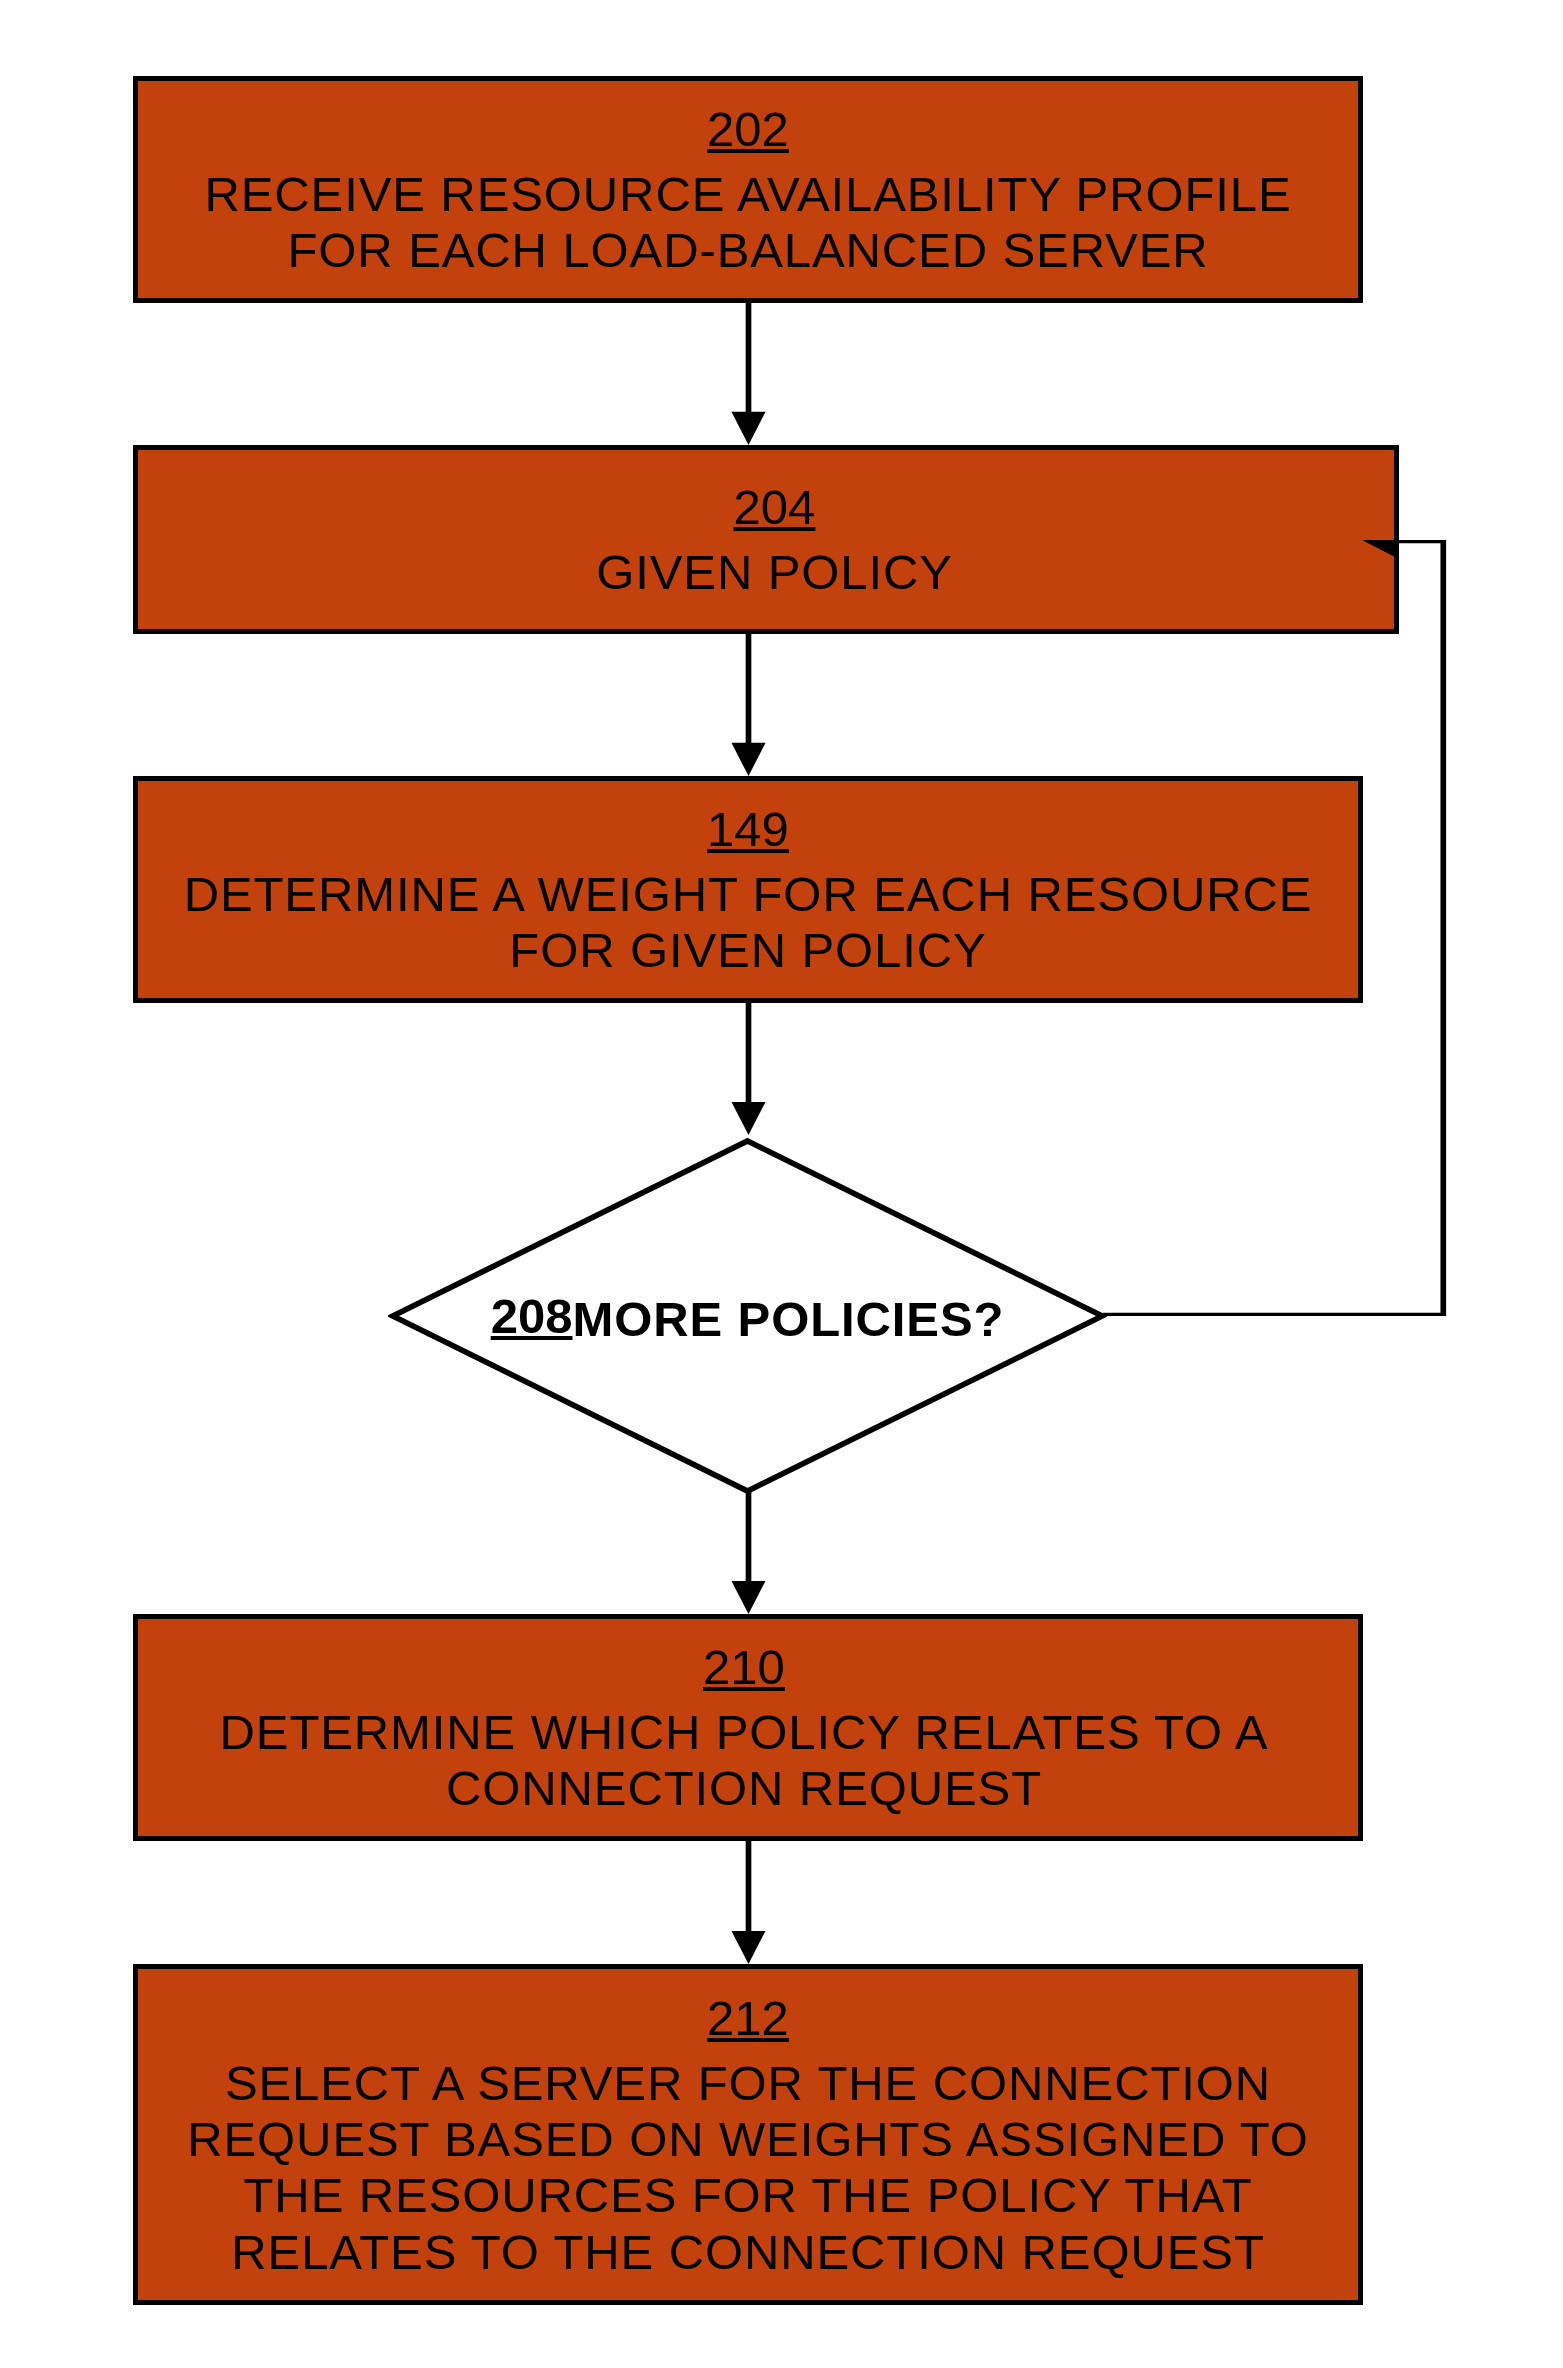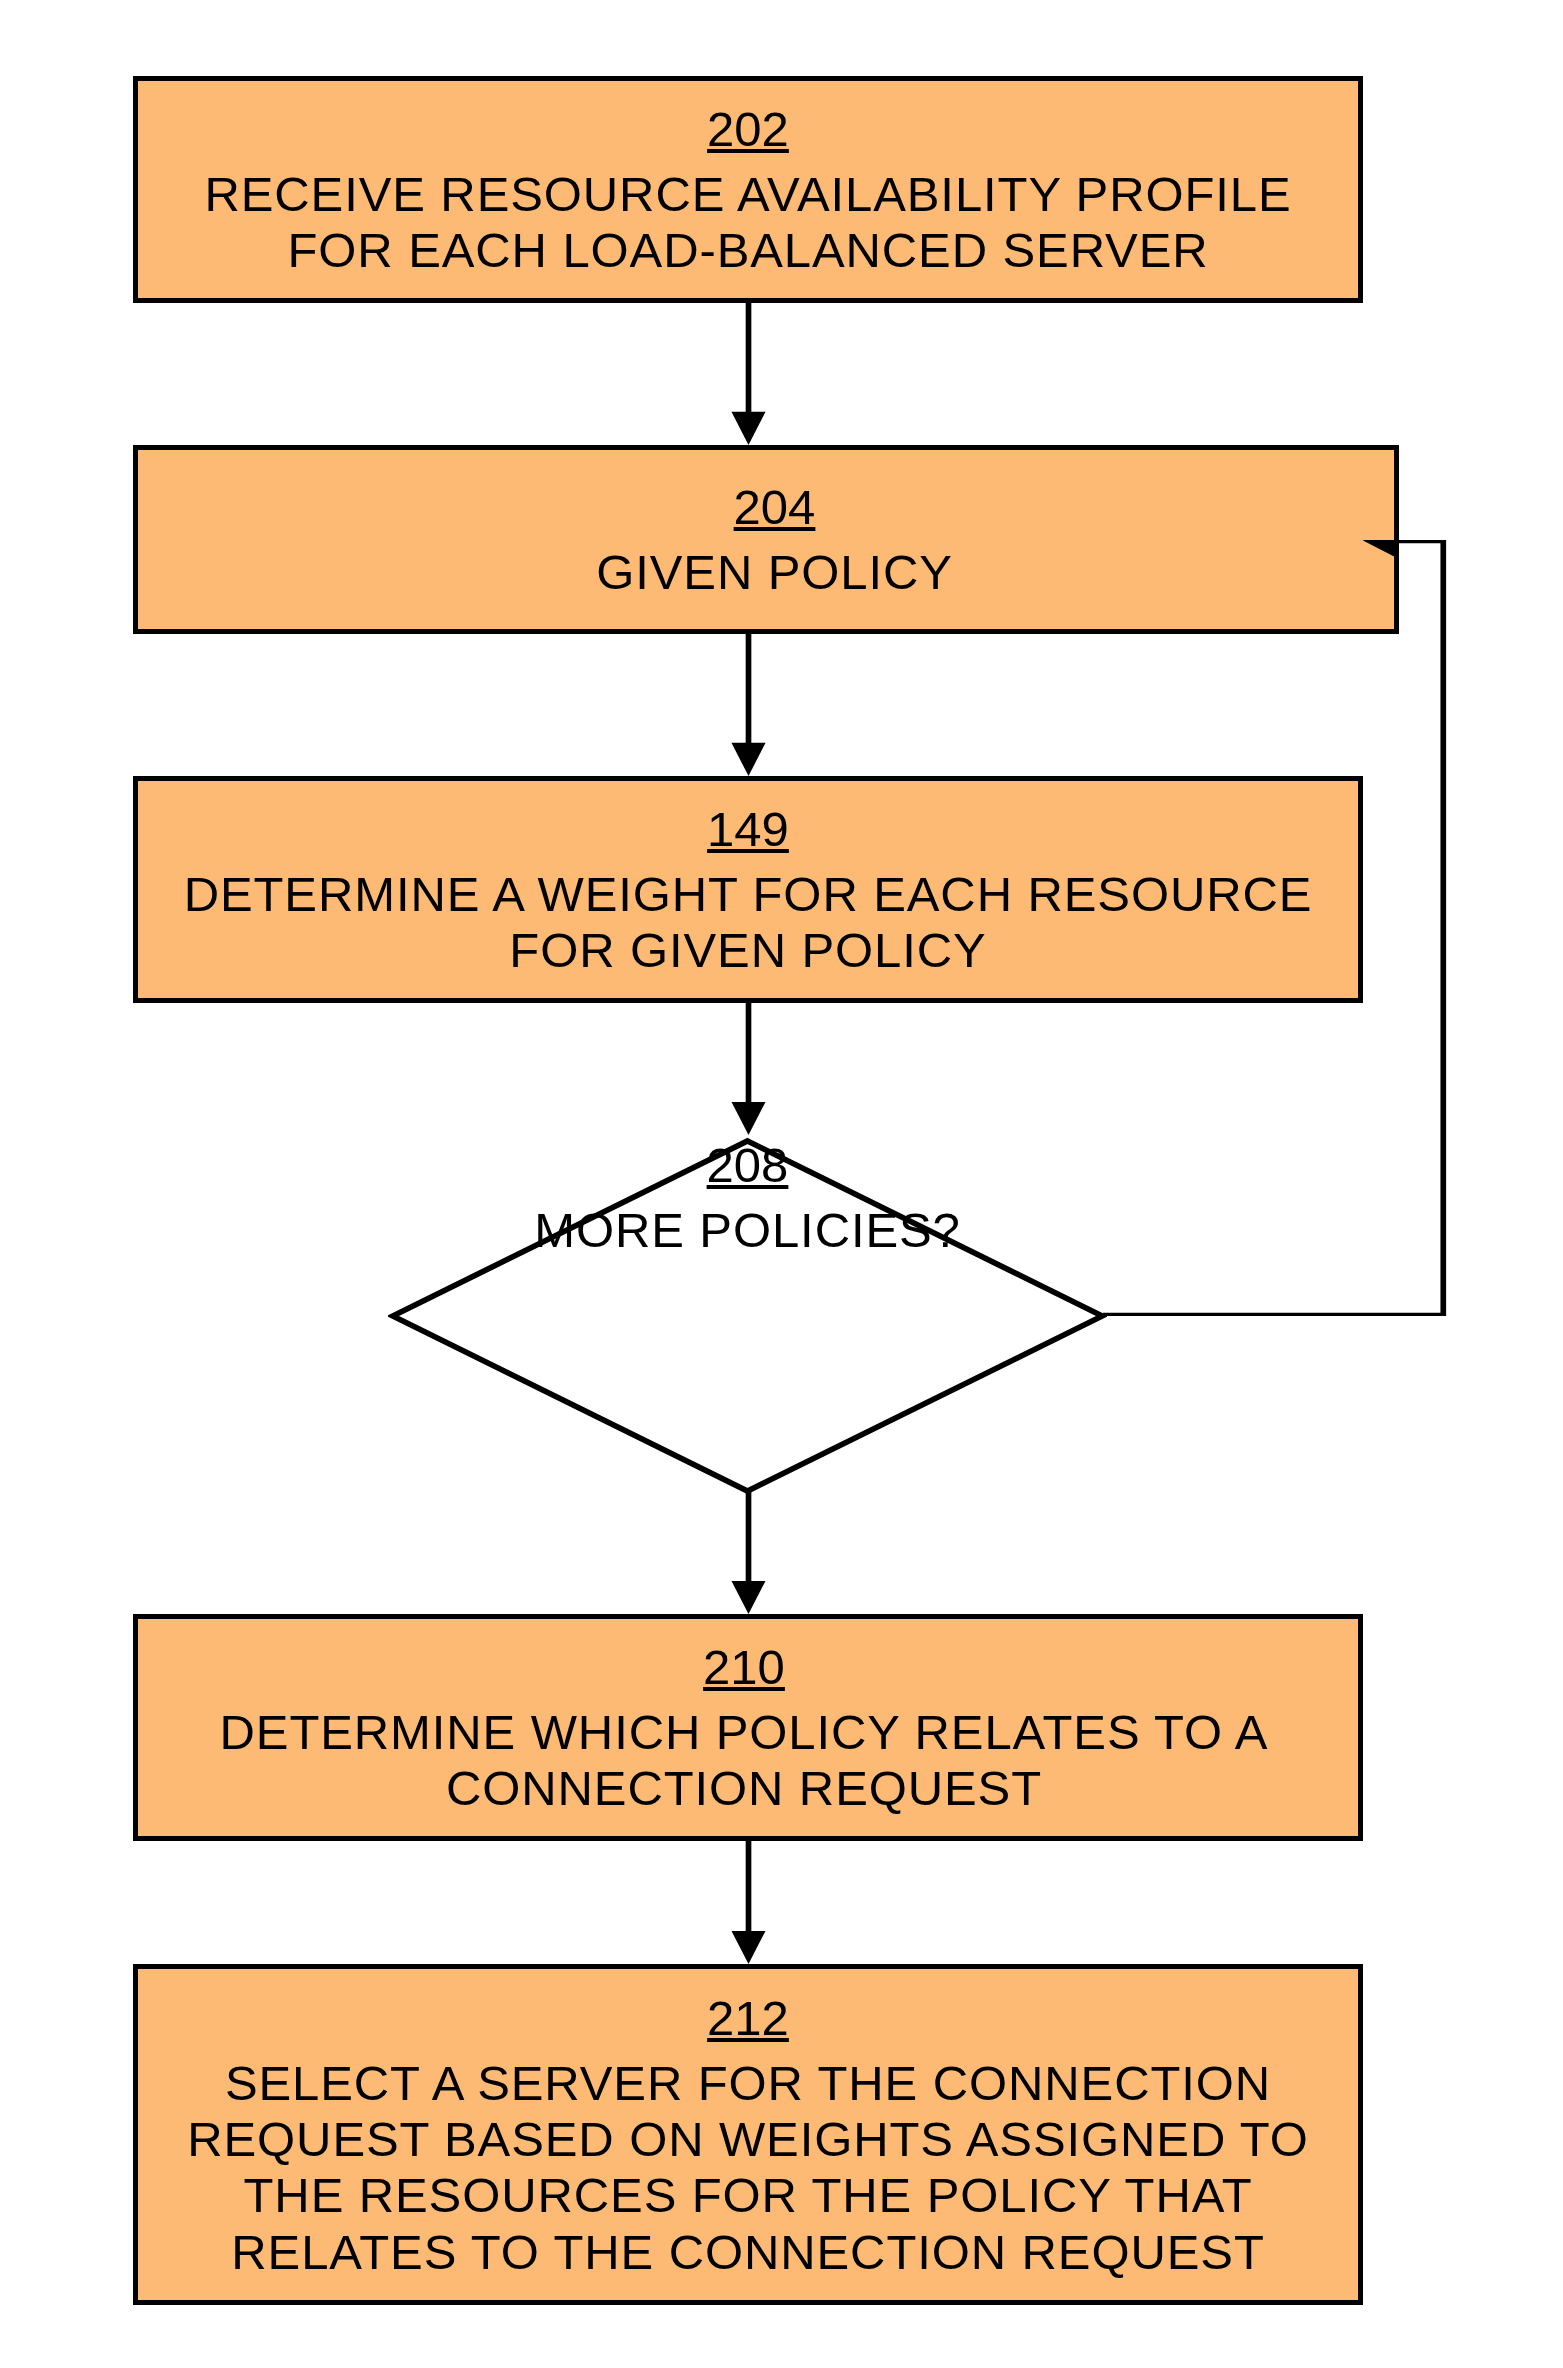--- a/index.html
+++ b/index.html
@@ -11,21 +11,21 @@
       position: relative;
     }
     .flowchart {
       position: absolute;
       left: 95px;
       top: 76px;
       width: 1374px;
     }
     .box {
       border: 5.7px solid #000;
-      background: #fdba74;
+      background: #c2410c;
       text-align: center;
       display: flex;
       flex-direction: column;
       justify-content: center;
       align-items: center;
       position: absolute;
       padding: 19px 28px;
     }
     .box-num {
       font-size: 49px;
@@ -47,23 +47,24 @@
     }
     .diamond svg {
       position: absolute;
       left: 0; top: 0;
       width: 100%; height: 100%;
     }
     .diamond-content {
       position: absolute;
       left: 0; top: 0; right: 0; bottom: 0;
       display: flex;
-      flex-direction: column;
+      justify-content: center;
       align-items: center;
       text-align: center;
+      font-weight: bold;
     }
     .arrow {
       position: absolute;
     }
     .arrow svg { display: block; }
   </style>
 </head>
 <body>
 
 <div class="flowchart">

